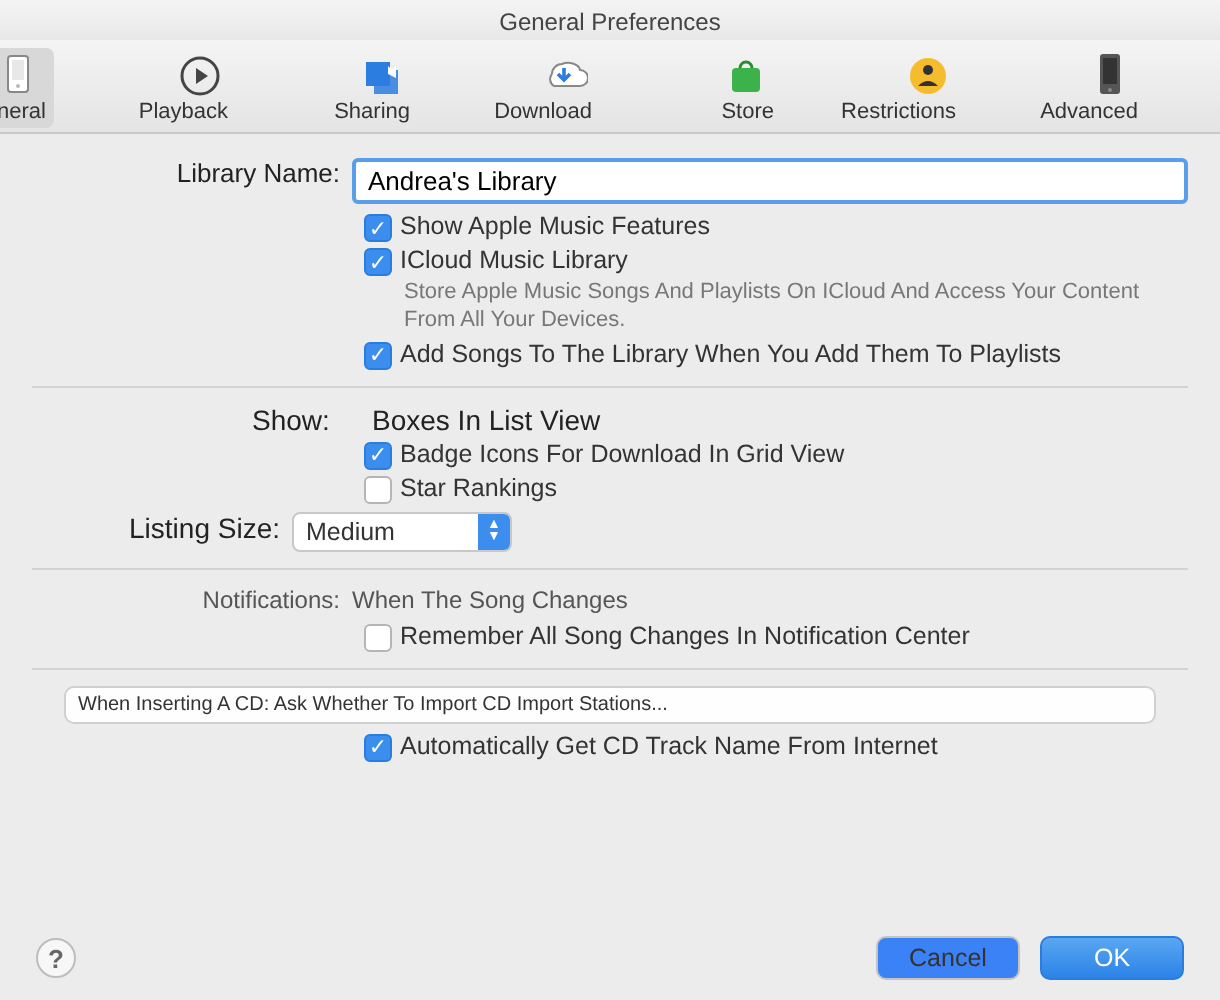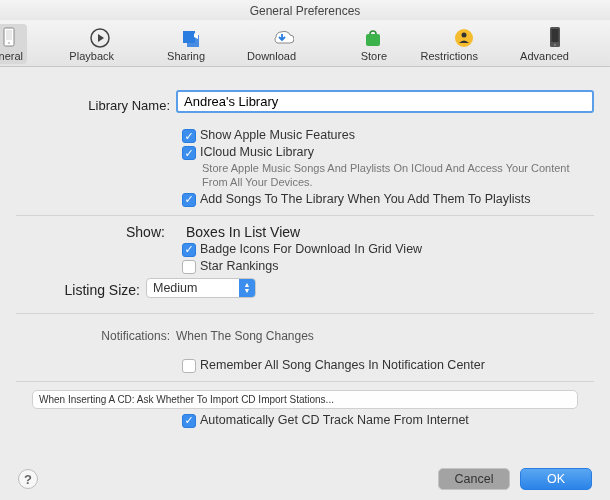--- a/index.html
+++ b/index.html
@@ -45,22 +45,22 @@
   .tool-icon {
     width: 28px;
     height: 24px;
     display: flex;
     align-items: center;
     justify-content: center;
   }
   .content { padding: 8px 16px 8px 16px; }
   .row {
     display: flex;
-    align-items: flex-end;
-    margin: 15px 0;
+    align-items: flex-start;
+    margin: 4px 0;
   }
   .label-col {
     width: 160px;
     text-align: right;
     padding-right: 6px;
     font-size: 13px;
     color: #222;
   }
   .field-col { flex: 1; display:flex; align-items:center; }
   .text-input {
@@ -155,21 +155,21 @@
   }
   .btn {
     min-width:72px;
     padding:3px 14px;
     border-radius:5px;
     font-size:12.5px;
     text-align:center;
     cursor:pointer;
     margin-left:10px;
   }
-  .btn-default { background:#a3a3a3;border:1px solid #c4c4c4;color:#333;}
+  .btn-default { background:#3b82f6;border:1px solid #c4c4c4;color:#333;}
   .btn-primary { background:linear-gradient(#5aa7f2,#2b83e8);color:#fff;border:1px solid #2a7de0;}
 </style>
 </head>
 <body>
 
 <div class="titlebar">General Preferences</div>
 
 <div class="toolbar">
   <div class="tool-item selected">
     <span class="tool-icon">

